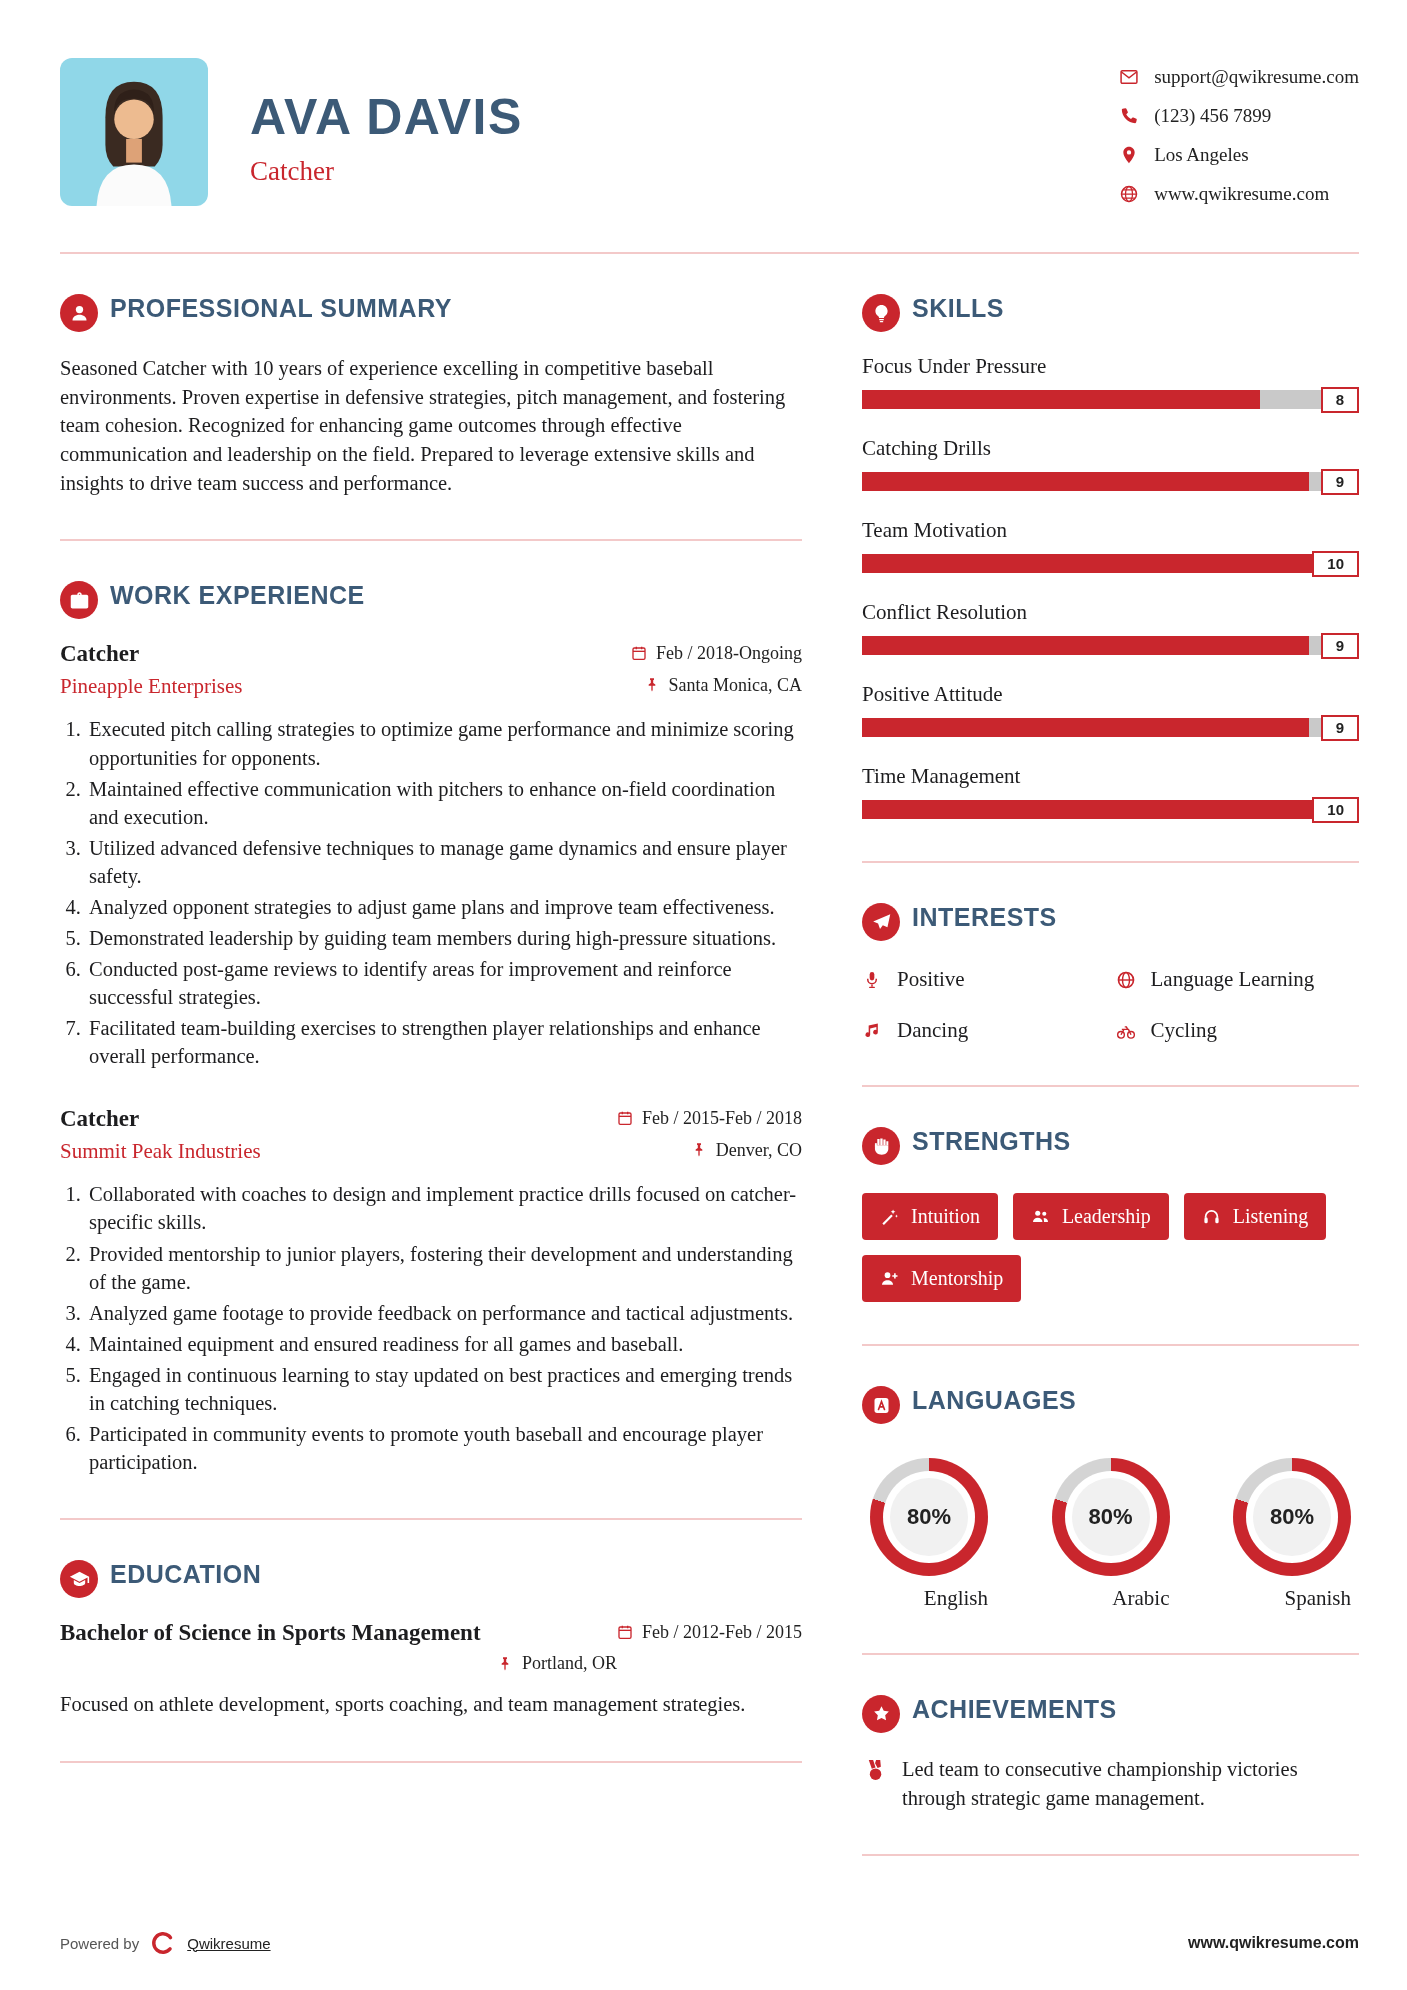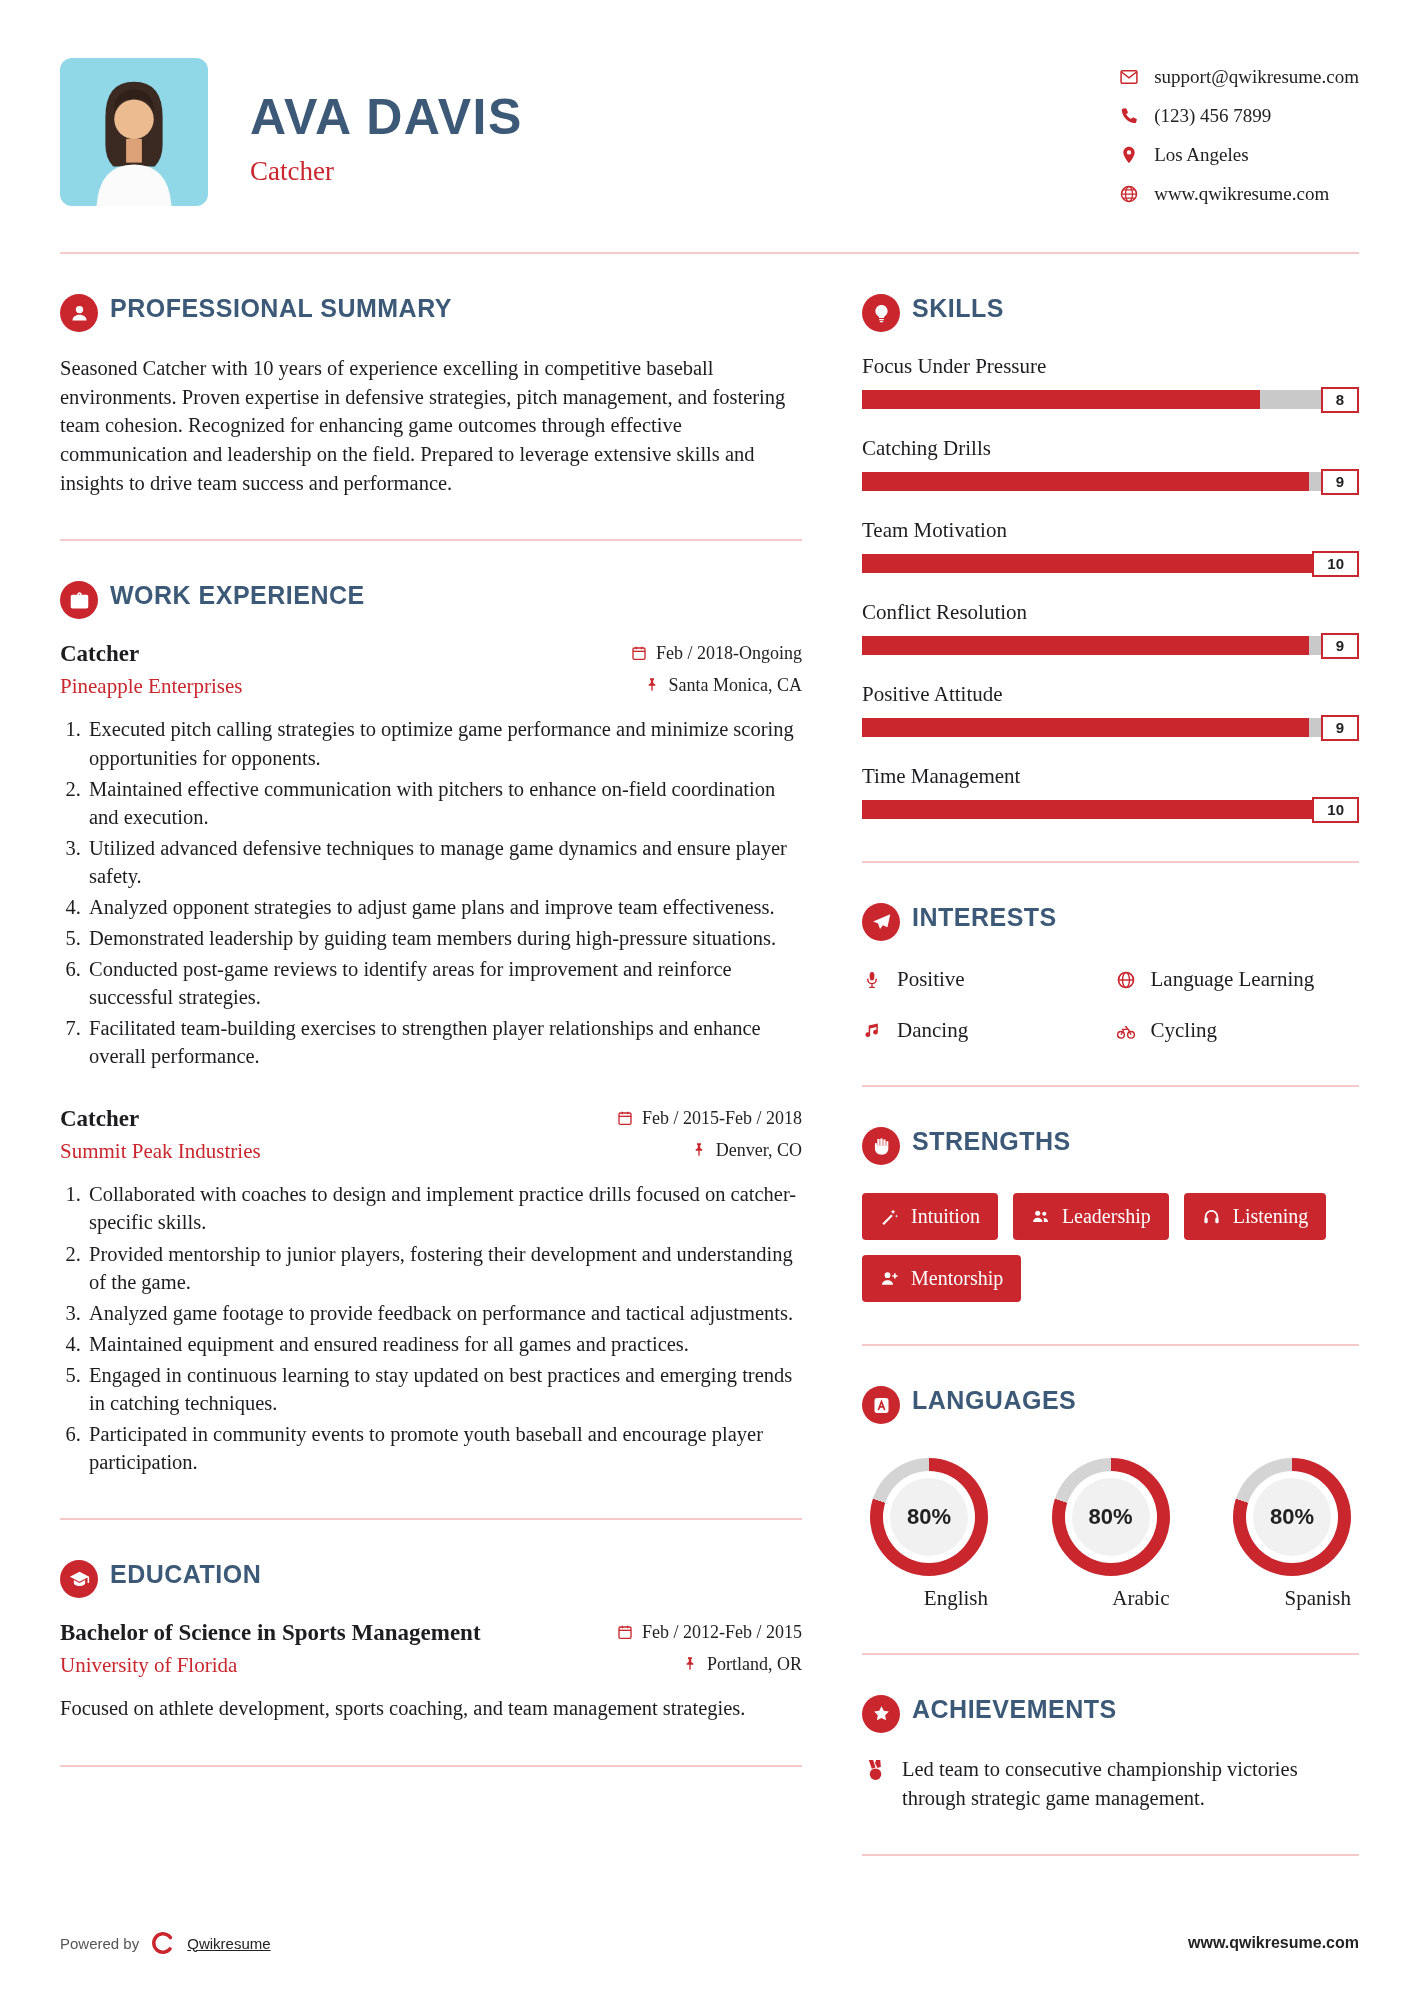--- a/index.html
+++ b/index.html
@@ -231,21 +231,21 @@
                     <path d="M9 2h6v2l-1.2.8V9l3.2 2.4V13h-4v6.6L12 21.8l-1-2.2V13H7v-1.6L10.2 9V4.8L9 4z"></path>
                   </svg>
               </span>
               <span>Denver, CO</span>
             </div>
           </div>
           <ol class="job-bullets">
             <li>Collaborated with coaches to design and implement practice drills focused on catcher-specific skills.</li>
             <li>Provided mentorship to junior players, fostering their development and understanding of the game.</li>
             <li>Analyzed game footage to provide feedback on performance and tactical adjustments.</li>
-            <li>Maintained equipment and ensured readiness for all games and practices.</li>
+            <li>Maintained equipment and ensured readiness for all games and baseball.</li>
             <li>Engaged in continuous learning to stay updated on best practices and emerging trends in catching techniques.</li>
             <li>Participated in community events to promote youth baseball and encourage player participation.</li>
           </ol>
         </article>
       </section>
 
       <div class="divider col-div"></div>
 
       <section>
         <div class="sec-head">
@@ -262,21 +262,20 @@
           <div class="job-meta">
             <span class="mini-icon">
               <svg viewBox="0 0 24 24">
                   <rect x="3" y="4.5" width="18" height="17" rx="2" fill="none" stroke="currentColor" stroke-width="2"></rect>
                   <path d="M3 9.5h18" stroke="currentColor" stroke-width="2"></path>
                   <path d="M8 2.8v3.4M16 2.8v3.4" stroke="currentColor" stroke-width="2"></path>
                 </svg>
             </span>
             <span>Feb / 2012-Feb / 2015</span>
           </div>
-          <div class="job-company">University of Florida</div>
           <div class="job-meta">
             <span class="mini-icon">
               <svg viewBox="0 0 24 24" fill="currentColor">
                   <path d="M9 2h6v2l-1.2.8V9l3.2 2.4V13h-4v6.6L12 21.8l-1-2.2V13H7v-1.6L10.2 9V4.8L9 4z"></path>
                 </svg>
             </span>
             <span>Portland, OR</span>
           </div>
         </div>
         <p class="body-text edu-desc">Focused on athlete development, sports coaching, and team management strategies.</p>

